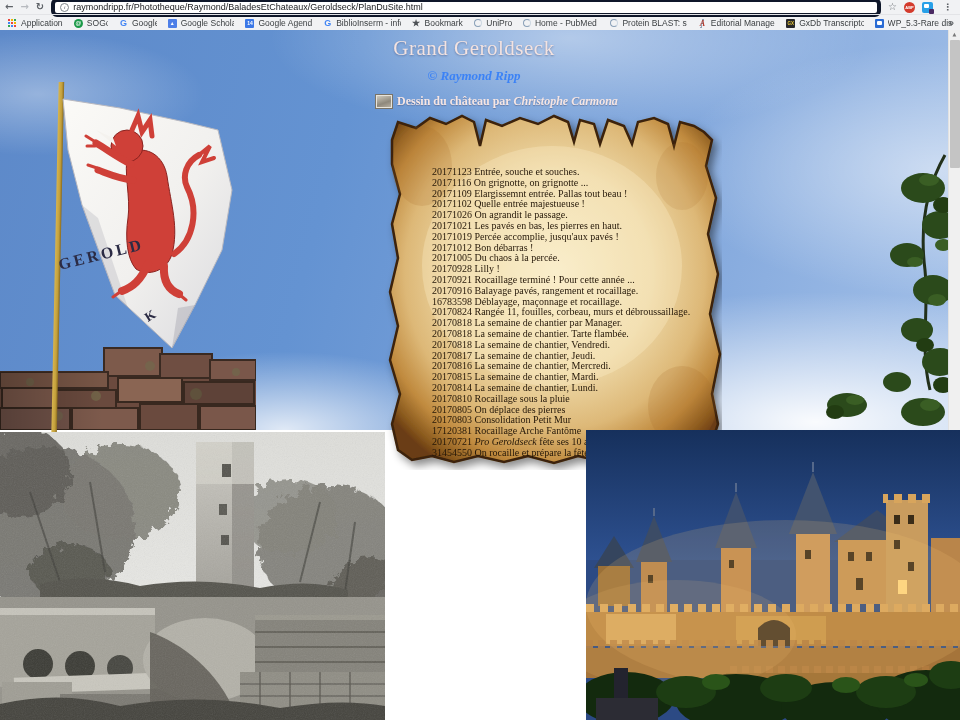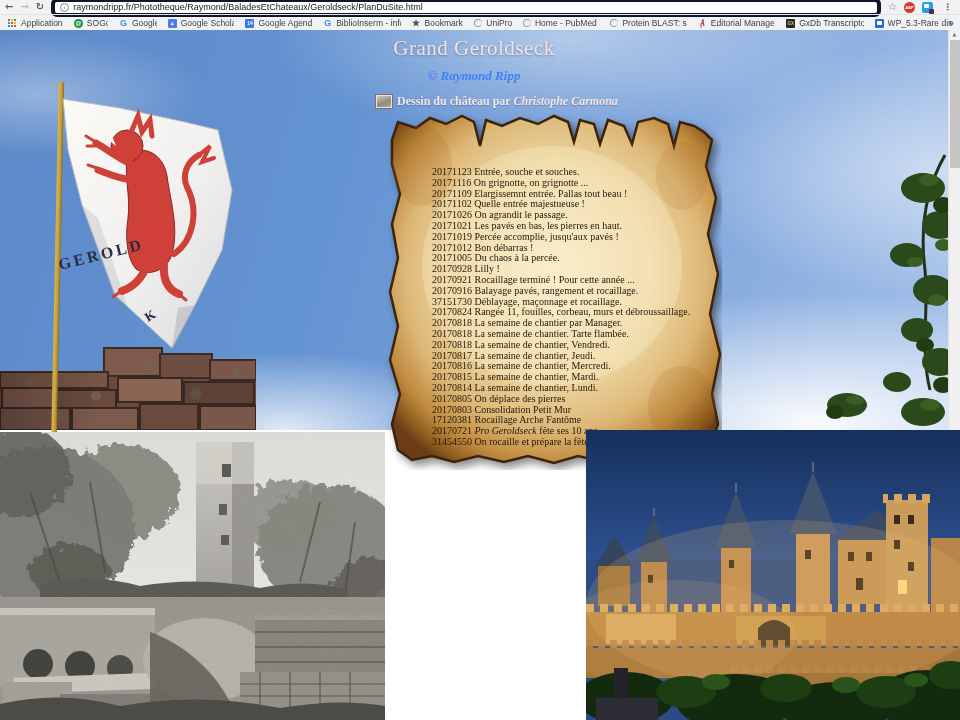--- a/index.html
+++ b/index.html
@@ -291,29 +291,30 @@
       <div class="entry"><span class="e-d">20171109 </span><span class="e-t">Elargissemnt entrée. Pallas tout beau !</span></div>
       <div class="entry"><span class="e-d">20171102 </span><span class="e-t">Quelle entrée majestueuse !</span></div>
       <div class="entry"><span class="e-d">20171026 </span><span class="e-t">On agrandit le passage.</span></div>
       <div class="entry"><span class="e-d">20171021 </span><span class="e-t">Les pavés en bas, les pierres en haut.</span></div>
       <div class="entry"><span class="e-d">20171019 </span><span class="e-t">Percée accomplie, jusqu'aux pavés !</span></div>
       <div class="entry"><span class="e-d">20171012 </span><span class="e-t">Bon débarras !</span></div>
       <div class="entry"><span class="e-d">20171005 </span><span class="e-t">Du chaos à la percée.</span></div>
       <div class="entry"><span class="e-d">20170928 </span><span class="e-t">Lilly !</span></div>
       <div class="entry"><span class="e-d">20170921 </span><span class="e-t">Rocaillage terminé ! Pour cette année ...</span></div>
       <div class="entry"><span class="e-d">20170916 </span><span class="e-t">Balayage pavés, rangement et rocaillage.</span></div>
-      <div class="entry"><span class="e-d">37151730 </span><span class="e-t">Déblayage, maçonnage et rocaillage.</span></div>
+      <div class="entry"><span class="e-d">16783598 </span><span class="e-t">Déblayage, maçonnage et rocaillage.</span></div>
       <div class="entry"><span class="e-d">20170824 </span><span class="e-t">Rangée 11, fouilles, corbeau, murs et débroussaillage.</span></div>
       <div class="entry"><span class="e-d">20170818 </span><span class="e-t">La semaine de chantier par Manager.</span></div>
       <div class="entry"><span class="e-d">20170818 </span><span class="e-t">La semaine de chantier. Tarte flambée.</span></div>
       <div class="entry"><span class="e-d">20170818 </span><span class="e-t">La semaine de chantier, Vendredi.</span></div>
       <div class="entry"><span class="e-d">20170817 </span><span class="e-t">La semaine de chantier, Jeudi.</span></div>
       <div class="entry"><span class="e-d">20170816 </span><span class="e-t">La semaine de chantier, Mercredi.</span></div>
       <div class="entry"><span class="e-d">20170815 </span><span class="e-t">La semaine de chantier, Mardi.</span></div>
       <div class="entry"><span class="e-d">20170814 </span><span class="e-t">La semaine de chantier, Lundi.</span></div>
+      <div class="entry"><span class="e-d">20170810 </span><span class="e-t">Rocaillage sous la pluie</span></div>
       <div class="entry"><span class="e-d">20170805 </span><span class="e-t">On déplace des pierres</span></div>
       <div class="entry"><span class="e-d">20170803 </span><span class="e-t">Consolidation Petit Mur</span></div>
       <div class="entry"><span class="e-d">17120381 </span><span class="e-t">Rocaillage Arche Fantôme</span></div>
       <div class="entry"><span class="e-d">20170721 </span><span class="e-em">Pro Geroldseck</span><span class="e-t"> fête ses 10 ans</span></div>
       <div class="entry"><span class="e-d">31454550 </span><span class="e-t">On rocaille et prépare la fête.</span></div>
     </div>
 
   <svg class="photo-bw" viewBox="0 0 385 288">
     <defs>
       <linearGradient id="bwSky" x1="0" y1="0" x2="0" y2="1">

